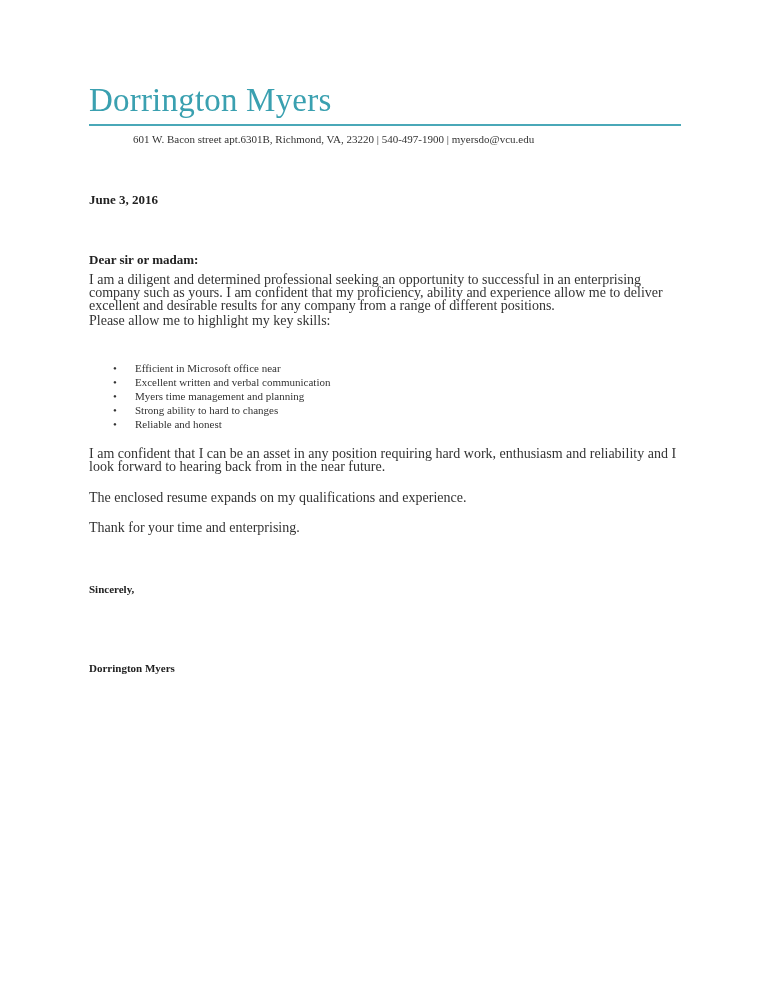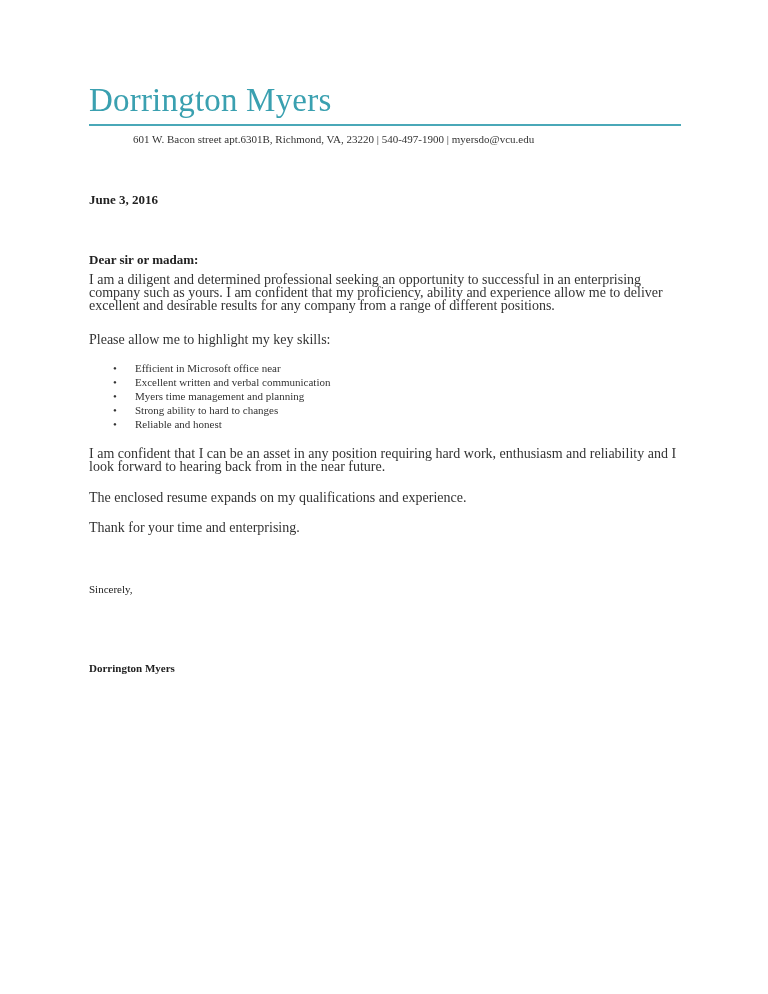--- a/index.html
+++ b/index.html
@@ -7,28 +7,28 @@
            font-family: "Liberation Serif", "DejaVu Serif", serif; color: #222; }
     .page { position: absolute; left: 0; top: 0; width: 768px; height: 888px; background: #fff; }
     .name { position: absolute; left: 89px; top: 80px; font-size: 33px; color: #3aa0b0;
             line-height: 40px; letter-spacing: 0.2px; }
     .rule { position: absolute; left: 89px; top: 124px; width: 592px; height: 2px; background: #4aa8b8; }
     .contact { position: absolute; left: 89px; top: 132px; font-size: 11px; color: #333; line-height: 14px; margin-left: 44px; }
     .date { position: absolute; left: 89px; top: 193px; font-size: 13px; font-weight: bold; line-height: 14px; }
     .salutation { position: absolute; left: 89px; top: 253px; font-size: 13px; font-weight: bold; line-height: 14px; }
     .para { position: absolute; left: 89px; width: 595px; font-size: 14px; line-height: 13px; color: #333; }
     .p1 { top: 273px; }
-    .p2 { top: 333px; }
+    .p2 { top: 314px; }
     .skills { position: absolute; left: 89px; top: 361px; margin: 0; padding: 0; list-style: none; font-size: 11px; color: #333; }
     .skills li { position: relative; height: 14px; line-height: 14px; padding-left: 46px; }
     .skills li .bullet { position: absolute; left: 24px; top: 0; }
     .p3 { top: 447px; }
     .p4 { top: 491px; }
     .p5 { top: 521px; }
-    .closing { position: absolute; left: 89px; top: 582px; font-size: 11px; font-weight: normal; line-height: 14px; }
+    .closing { position: absolute; left: 89px; top: 582px; font-size: 11px; font-weight: bold; line-height: 14px; }
     .signature { position: absolute; left: 89px; top: 661px; font-size: 11px; font-weight: bold; line-height: 14px; }
   </style>
 </head>
 <body>
 
 <div class="page">
   <div class="name">Dorrington Myers</div>
   <div class="rule"></div>
   <div class="contact">601 W. Bacon street apt.6301B, Richmond, VA, 23220 | 540-497-1900 | myersdo@vcu.edu</div>
 

